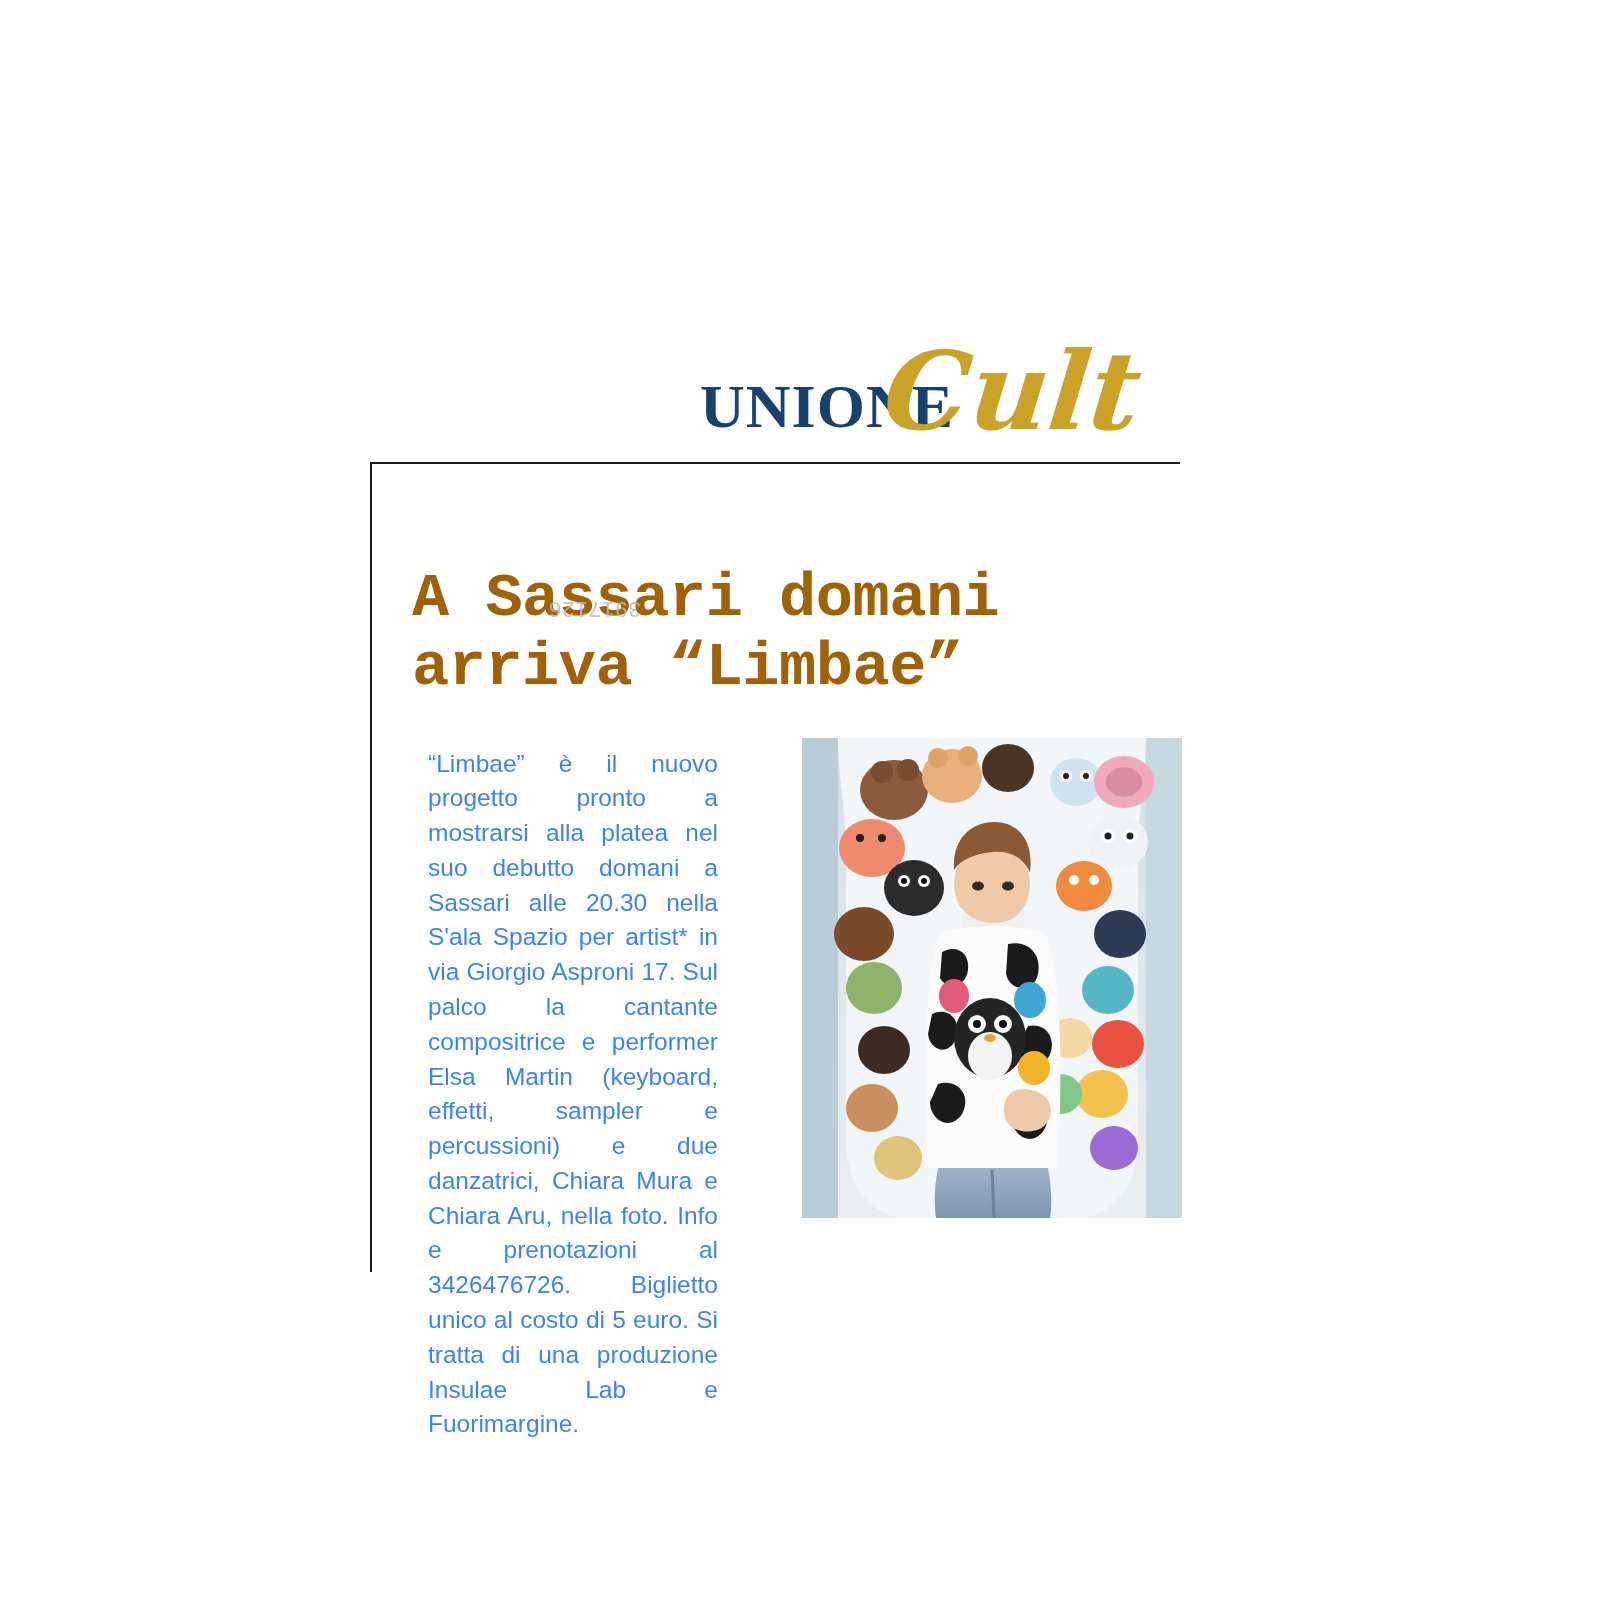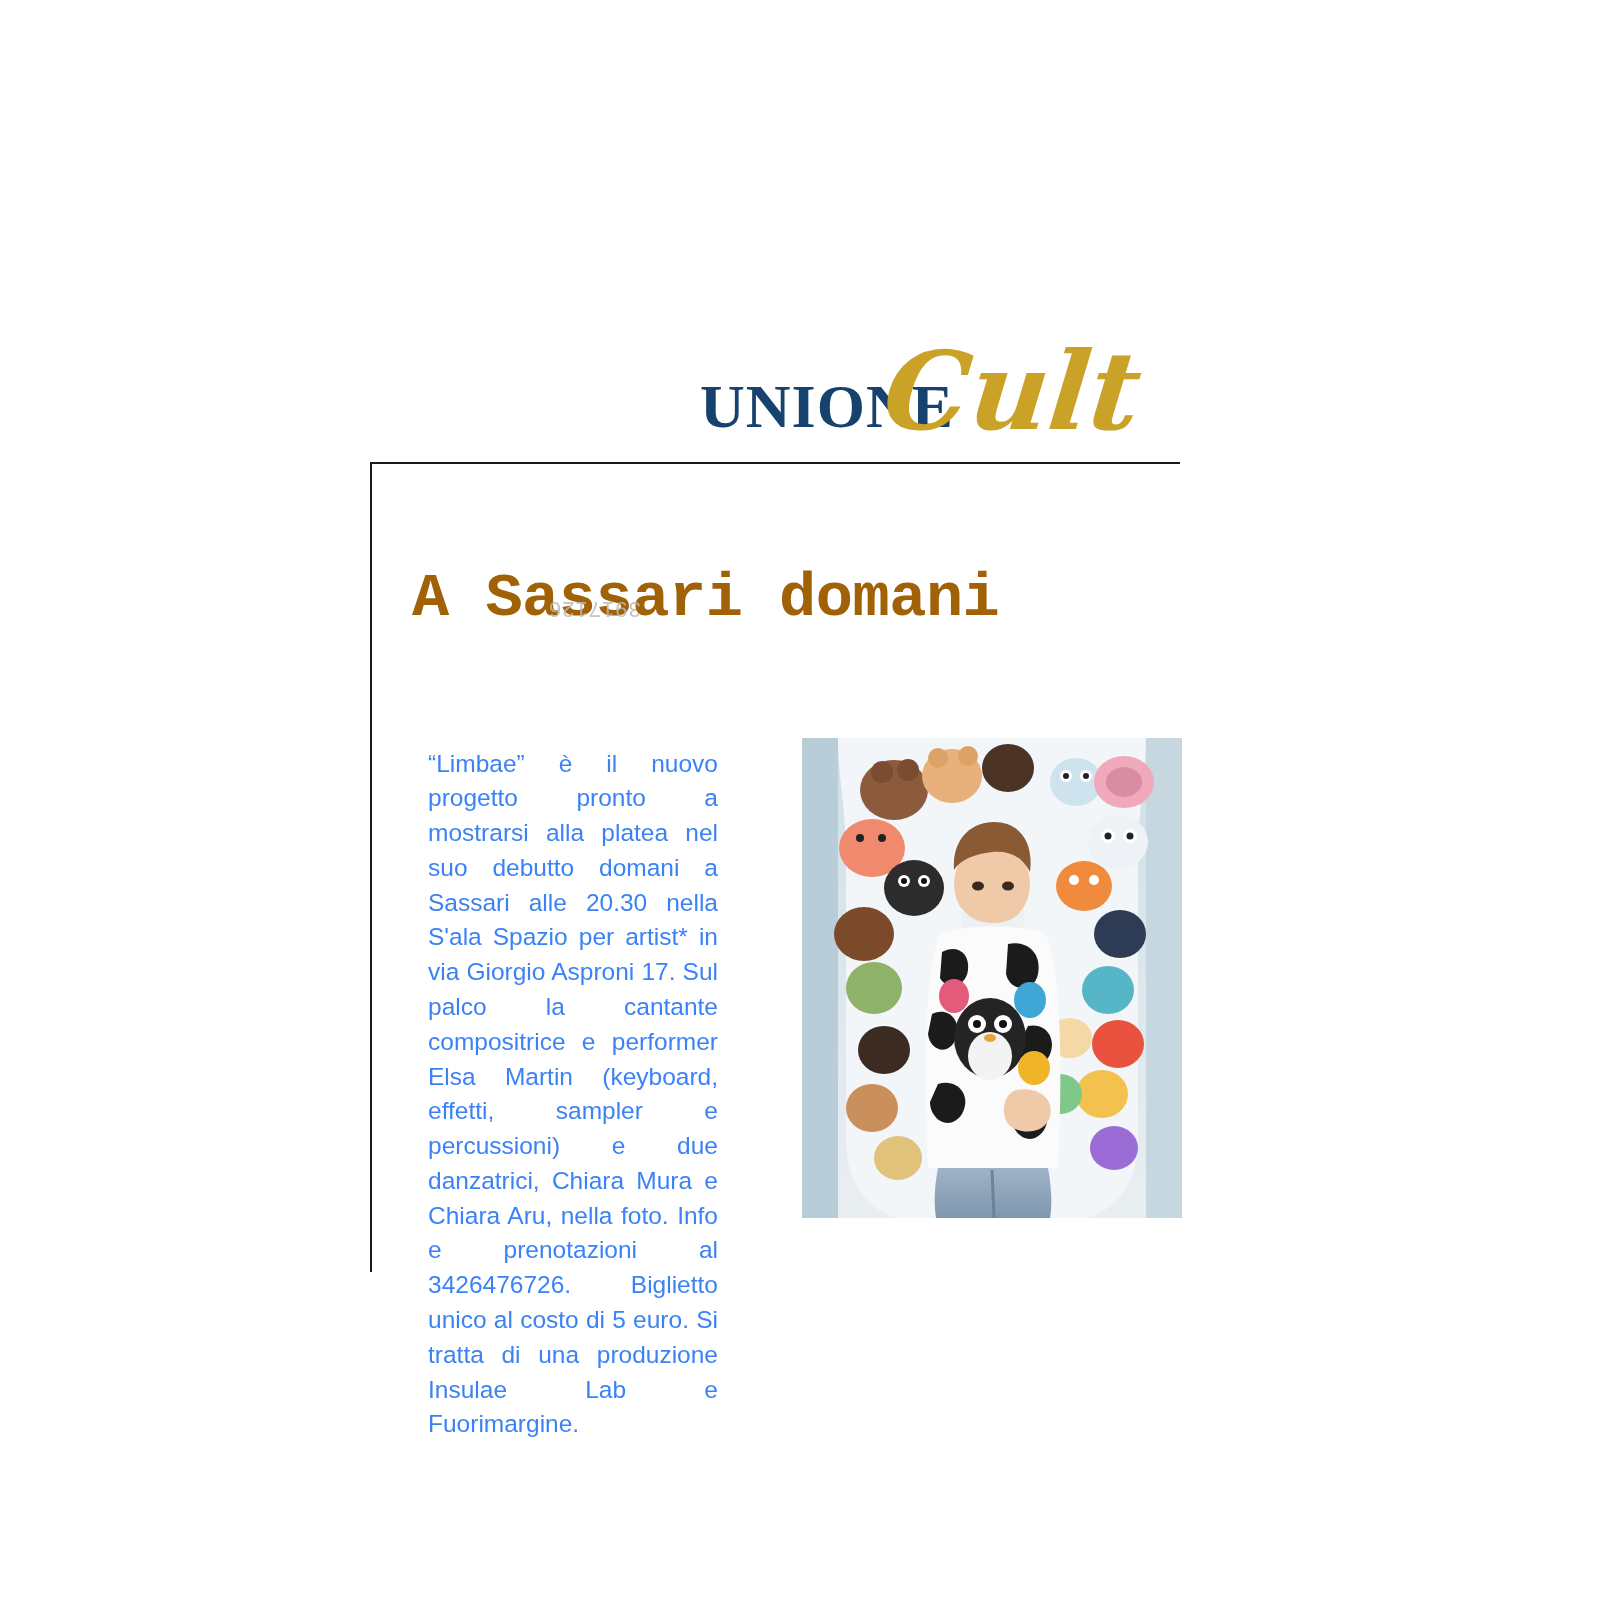--- a/index.html
+++ b/index.html
@@ -127,20 +127,21 @@
 <div id="masthead">
   <div id="masthead-unione">UNIONE</div>
   <div id="masthead-cult">Cult</div>
 </div>
 
 <div id="rule-top"></div>
 <div id="rule-left"></div>
 
 <h1 id="headline">
   <span>A Sassari domani</span><br>
+  <span>arriva “Limbae”</span>
 </h1>
 
 <div id="watermark">3917126</div>
 
 <p id="article-body">“Limbae” è il nuovo progetto pronto a mostrarsi alla platea nel suo debutto domani a Sassari alle 20.30 nella S'ala Spazio per artist* in via Giorgio Asproni 17. Sul palco la cantante compositrice e performer Elsa Martin (keyboard, effetti, sampler e percussioni) e due danzatrici, Chiara Mura e Chiara Aru, nella foto. Info e prenotazioni al 3426476726. Biglietto unico al costo di 5 euro. Si tratta di una produzione Insulae Lab e Fuorimargine.</p>
 
 <figure id="photo-figure">
   <svg id="photo-svg" viewBox="0 0 380 480" preserveAspectRatio="xMidYMid slice">
     <defs>
       <linearGradient id="tub" x1="0" y1="0" x2="0" y2="1">

